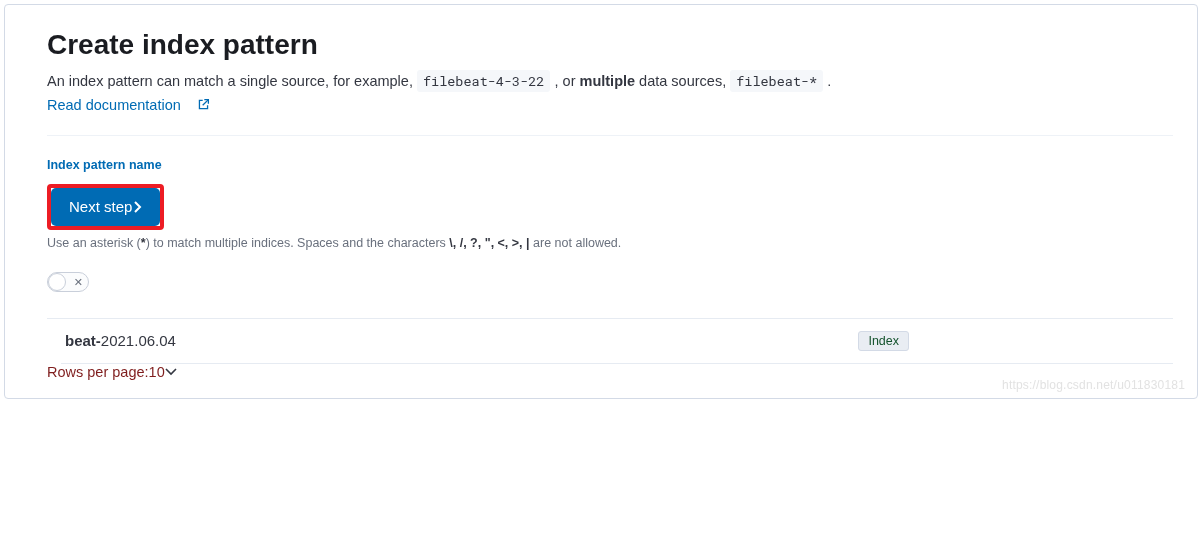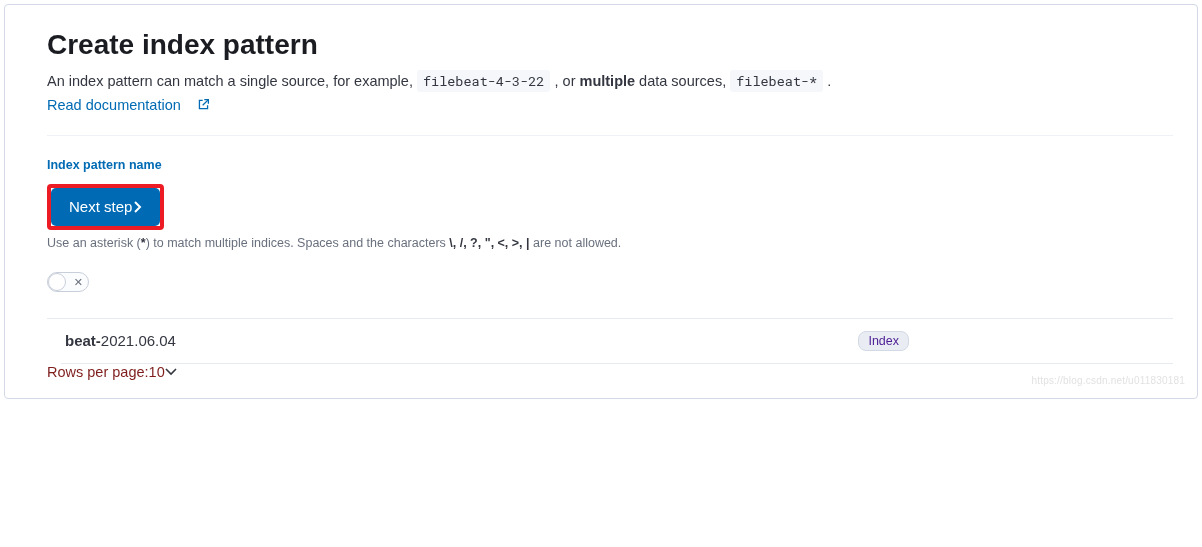--- a/index.html
+++ b/index.html
@@ -164,40 +164,40 @@
     align-items: center;
     justify-content: space-between;
     padding: 12px 4px;
     border-bottom: 1px solid #e6ebf2;
     margin-left: 14px;
   }
   .source-name { font-size: 15px; color: #343741; }
   .source-name .bold { font-weight: 700; }
   .badge {
     font-size: 12.5px;
-    color: #4c1d95;
+    color: #14532d;
     background: #e9edf3;
     border: 1px solid #d3dae6;
-    border-radius: 8px;
+    border-radius: 3px;
     padding: 2px 9px;
     margin-right: 260px;
   }
   .pager {
     display: inline-flex;
     align-items: center;
     gap: 0;
     font-size: 14.5px;
     color: #7f1d1d;
     cursor: pointer;
   }
   .watermark {
     position: absolute;
     right: 12px;
-    bottom: 12px;
-    font-size: 10px;
+    bottom: 6px;
+    font-size: 12px;
     color: #e2e2e2;
     letter-spacing: 0.2px;
     pointer-events: none;
     margin-left: 28px;
   }
   svg { display: block; }
 </style>
 </head>
 <body>
 

